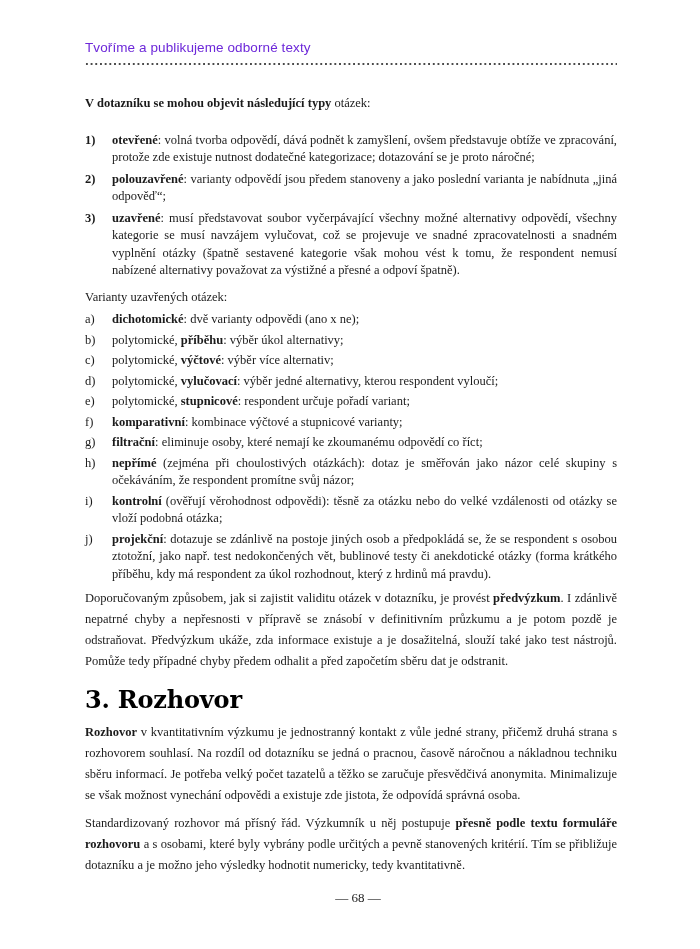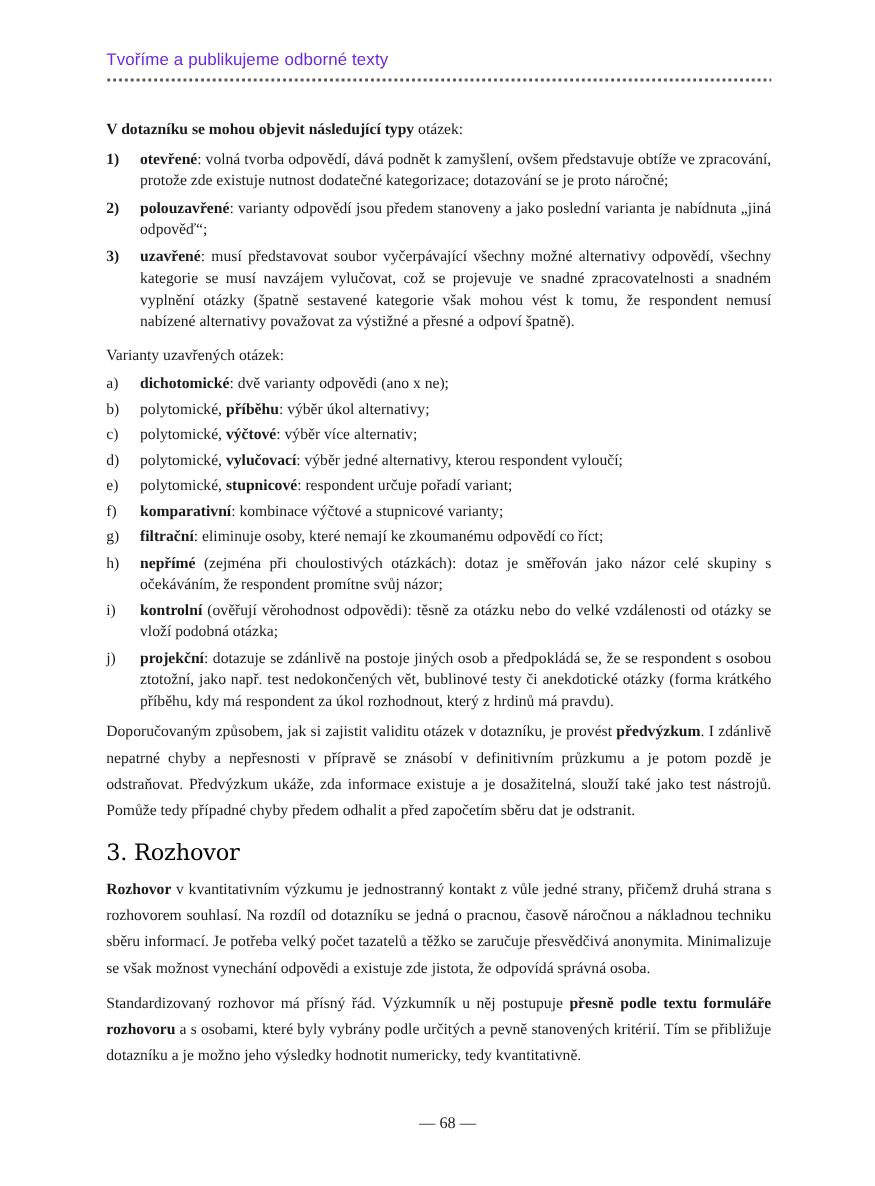--- a/index.html
+++ b/index.html
@@ -26,21 +26,21 @@
     margin-top: 7px;
     height: 4px;
     background-image: radial-gradient(circle at 2px 2px, #4a4a4a 1.05px, transparent 1.3px);
     background-size: 4.7px 4px;
     background-repeat: repeat-x;
   }
   .content { margin-top: 29px; font-size: 12.5px; }
   .b { font-weight: bold; }
   .intro-line {
     line-height: 17.5px;
-    margin-bottom: 6px;
+    margin-bottom: 19px;
     text-align: justify;
   }
   .list-item {
     display: flex;
     line-height: 17.5px;
     margin-bottom: 4px;
   }
   .list-item.letter { margin-bottom: 3px; }
   .list-item .marker {
     flex: 0 0 27px;
@@ -54,22 +54,22 @@
     margin-bottom: 5px;
     line-height: 17.5px;
   }
   .para {
     text-align: justify;
     line-height: 21px;
     margin-top: 5px;
   }
   .section-heading {
     font-family: "DejaVu Serif", serif;
-    font-weight: normal;
-    font-size: 18px;
+    font-weight: bold;
+    font-size: 24px;
     color: #000000;
     margin-top: 13px;
     margin-bottom: 8px;
     letter-spacing: -0.2px;
   }
   .section-para { margin-bottom: 7px; }
   .page-number {
     position: absolute;
     bottom: 43px; left: 0;
     width: 700px;

